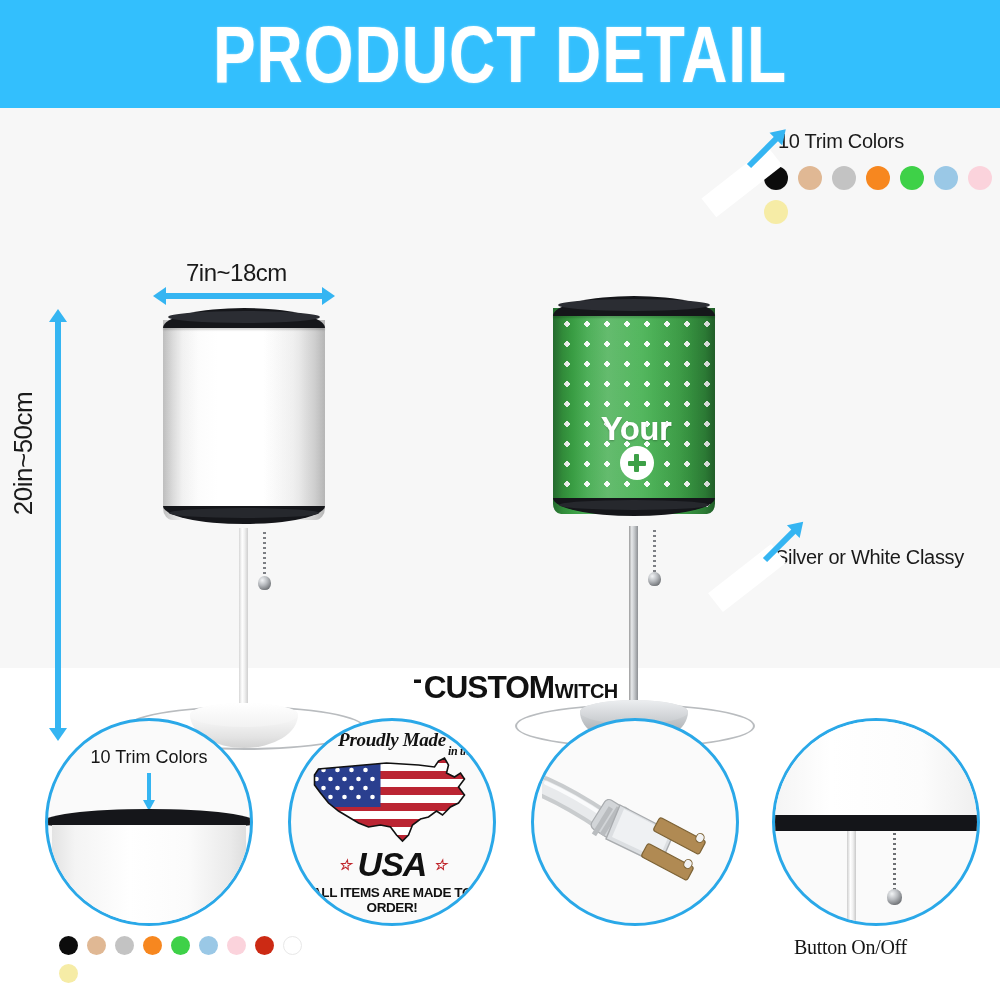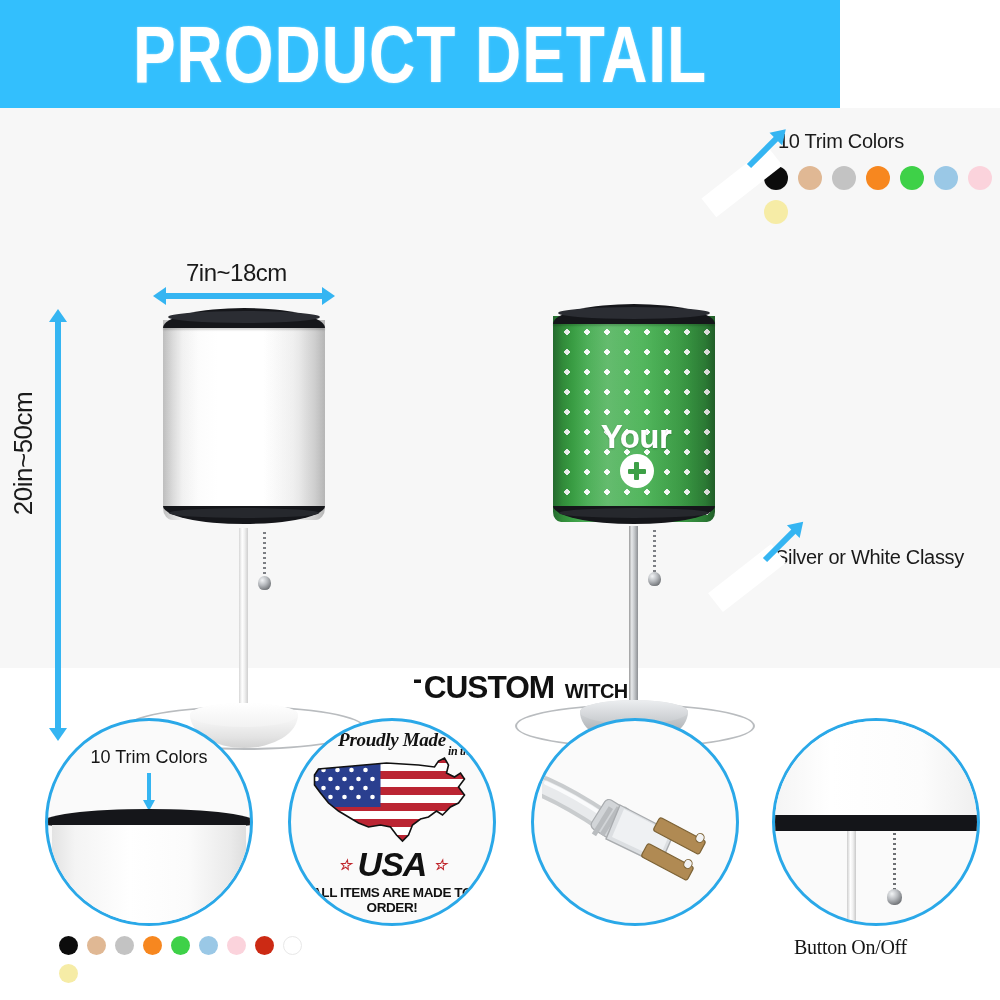--- a/index.html
+++ b/index.html
@@ -8,21 +8,21 @@
     background: #ffffff;
     font-family: "Liberation Sans", sans-serif;
     overflow: hidden;
     position: relative;
   }
 
   
   .header {
     position: absolute;
     left: 0; top: 0;
-    width: 840px; height: 108px;
+    width: 1000px; height: 108px;
     background: #33bffd;
     display: flex; align-items: center; justify-content: center;
   }
   .header-title {
     color: #ffffff;
     font-size: 66px;
     font-weight: bold;
     letter-spacing: 1px;
     font-family: "Liberation Sans", sans-serif;
     transform: scaleY(1.22) scaleX(0.97);
@@ -276,21 +276,21 @@
     position: relative;
     width: 34px; height: 34px;
     margin-right: 1px;
   }
   .logo-c svg { display: block; }
   .logo-custom {
     font-size: 31px; font-weight: bold; color: #111;
     letter-spacing: -1px;
     transform: scaleX(1.02);
   }
-  .logo-witch-wrap { margin-left: 12px; }
+  .logo-witch-wrap { margin-left: 2px; }
   .logo-witch {
     font-size: 20px; font-weight: bold; color: #111;
     letter-spacing: -0.5px;
     display: block;
     line-height: 1;
   }
   .logo-underline {
     height: 3px; background: #111; margin-top: 2px;
   }
 
@@ -446,21 +446,21 @@
 
     <div class="cord" style="left:125px; top:598px; width:240px; height:44px;"></div>
 
     <div class="base white" style="left:190px; top:595px; width:108px; height:45px;">
       <div class="base-top white"></div>
     </div>
   </div>
 
   <div class="lamp" style="left:0;top:0;">
 
-    <div class="shade-wrap" style="left:553px; top:196px; width:162px; height:222px;">
+    <div class="shade-wrap" style="left:553px; top:188px; width:162px; height:222px;">
       <div class="shade-body green" style="height:206px; border-radius: 0 0 5% 5%;">
         <div class="shade-dots"></div>
         <div class="shade-gloss"></div>
         <div class="design-overlay">
           <span class="design-line l1">Your</span>
           <span class="plus-badge"></span>
         </div>
       </div>
       <div class="shade-trim-bot" style="top:202px;">
         <div class="shade-trim-bot-inner"></div>

